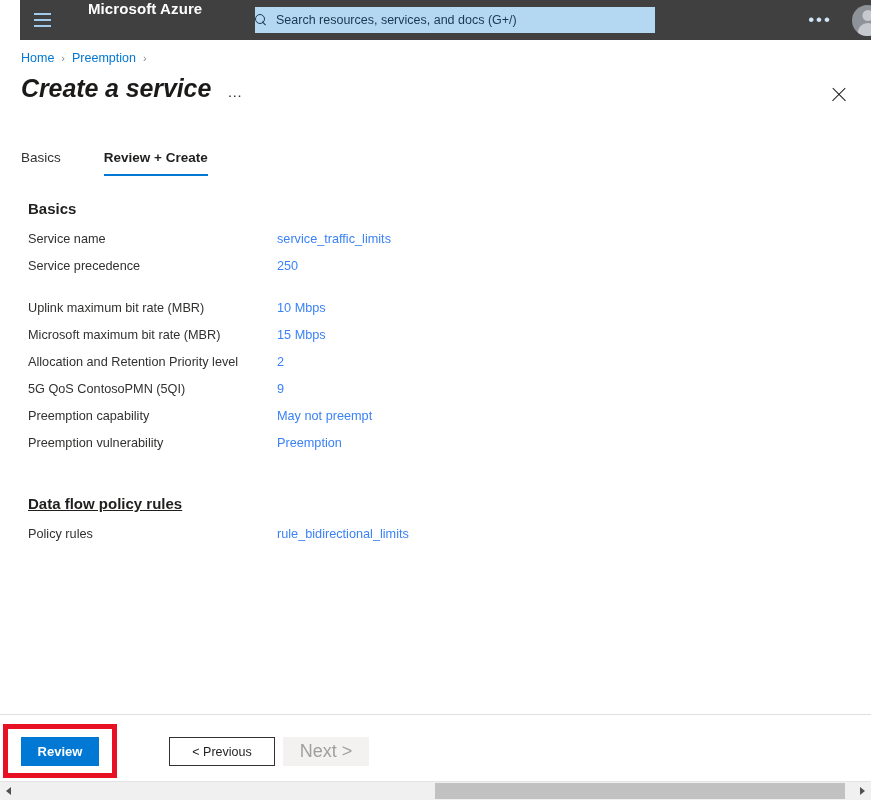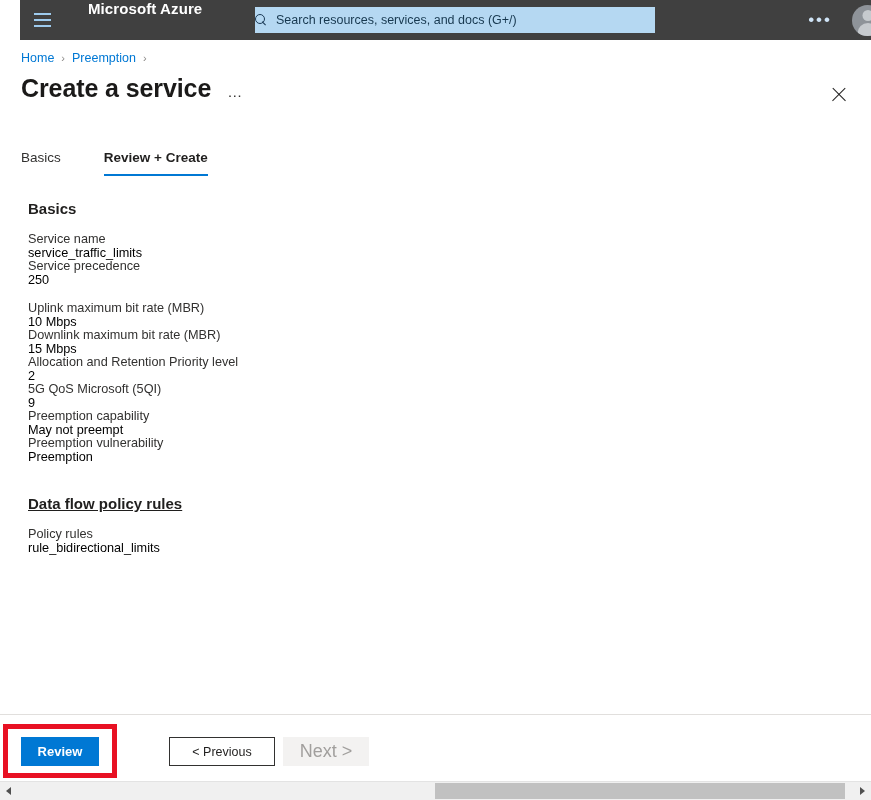--- a/index.html
+++ b/index.html
@@ -149,20 +149,21 @@
     display: flex;
     align-items: center;
     gap: 14px;
   }
   .page-title {
     font-size: 25px;
     font-weight: bold;
     color: #1b1a19;
     letter-spacing: -.1px;
     white-space: nowrap;
+    font-style: italic;
   }
   .title-ellipsis {
     color: #323130;
     font-size: 15px;
     letter-spacing: 1.5px;
     cursor: pointer;
     padding: 6px 2px 0 2px;
     line-height: 0;
   }
   .close-btn {
@@ -222,32 +223,31 @@
     color: #201f1e;
     margin-left: 28px;
   }
   .section-title.qos   { margin-top: 31px; }
   .section-title.rules { margin-top: 32px; text-decoration: underline; }
   .kv-table { margin-top: 15px; }
   .kv-row {
     display: flex;
     align-items: baseline;
     height: 27px;
-    flex-direction: column;
   }
   .kv-label {
     width: 249px;
     margin-left: 28px;
     font-size: 12.7px;
     color: #323130;
     white-space: nowrap;
   }
   .kv-value {
     font-size: 12.7px;
-    color: #000000;
+    color: #3b82f6;
     white-space: nowrap;
   }
 
   
   .footer {
     position: absolute;
     left: 0; top: 714px;
     width: 871px;
     height: 66px;
     background: #ffffff;
@@ -393,29 +393,29 @@
         <div class="kv-value">250</div>
       </div>
     </div>
 
     <div class="kv-table">
       <div class="kv-row">
         <div class="kv-label">Uplink maximum bit rate (MBR)</div>
         <div class="kv-value">10 Mbps</div>
       </div>
       <div class="kv-row">
-        <div class="kv-label">Downlink maximum bit rate (MBR)</div>
+        <div class="kv-label">Microsoft maximum bit rate (MBR)</div>
         <div class="kv-value">15 Mbps</div>
       </div>
       <div class="kv-row">
         <div class="kv-label">Allocation and Retention Priority level</div>
         <div class="kv-value">2</div>
       </div>
       <div class="kv-row">
-        <div class="kv-label">5G QoS Microsoft (5QI)</div>
+        <div class="kv-label">5G QoS ContosoPMN (5QI)</div>
         <div class="kv-value">9</div>
       </div>
       <div class="kv-row">
         <div class="kv-label">Preemption capability</div>
         <div class="kv-value">May not preempt</div>
       </div>
       <div class="kv-row">
         <div class="kv-label">Preemption vulnerability</div>
         <div class="kv-value">Preemption</div>
       </div>

